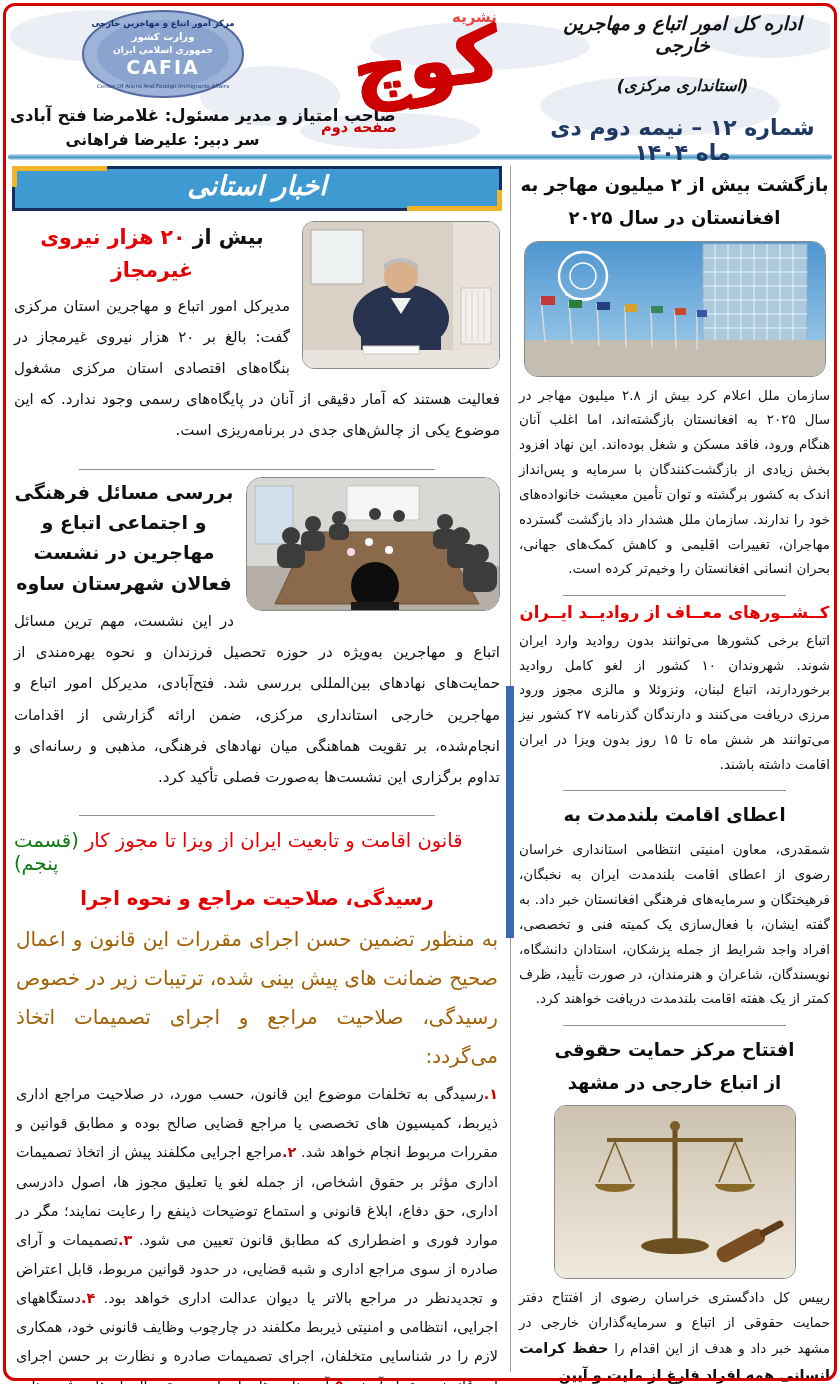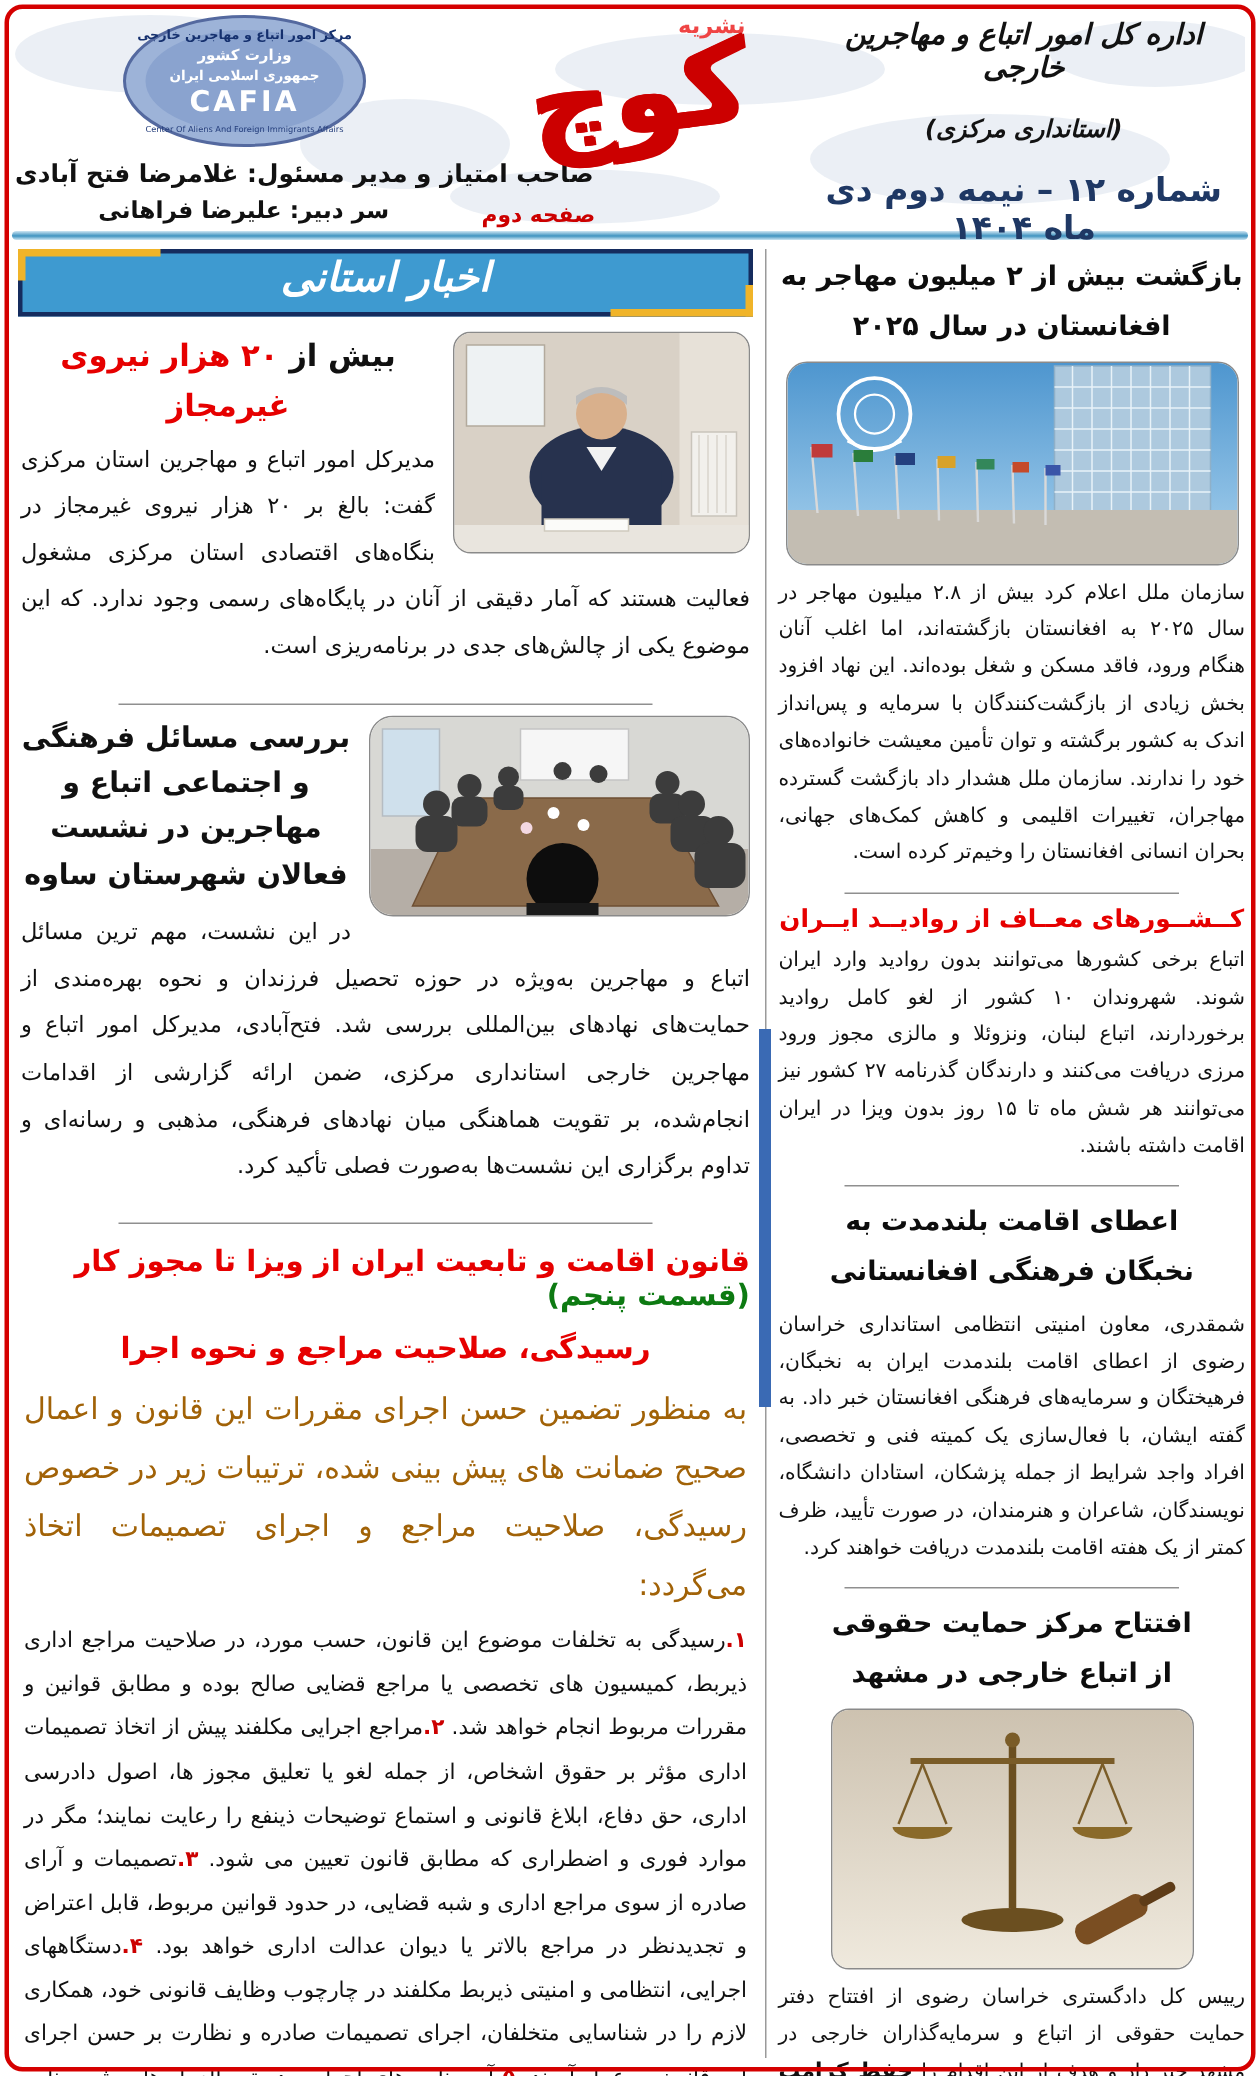--- a/index.html
+++ b/index.html
@@ -11,21 +11,21 @@
   .hdr{position:relative;height:146px;margin:6px 10px 0;display:flex;direction:ltr;z-index:1;}
   .map-bg{position:absolute;inset:0;z-index:0;opacity:.6;}
   .hdr>div{position:relative;z-index:2;}
   .hdr-left{width:305px;text-align:center;}
   .credit1{font-size:16.5px;font-weight:800;color:#111;margin-top:2px;white-space:nowrap;}
   .credit2{font-size:15.5px;font-weight:800;color:#111;margin-top:6px;}
   .hdr-center{flex:1;position:relative;text-align:center;direction:rtl;}
   .nashrieh{position:absolute;top:2px;right:38px;color:#ef4444;font-weight:700;font-size:15px;}
   .kooch{margin-top:16px;font-size:76px;line-height:1.05;font-weight:900;color:#cc0000;
          transform:rotate(-7deg);text-shadow:1px 0 #cc0000,0 1px #cc0000,2px 1px #cc0000;}
-  .pagenum{position:absolute;bottom:0;left:6px;color:#cc0000;font-weight:800;font-size:14.5px;}
+  .pagenum{position:absolute;bottom:17px;left:6px;color:#cc0000;font-weight:800;font-size:14.5px;}
   .hdr-right{width:295px;text-align:center;direction:rtl;}
   .agency1{font-size:19px;font-weight:700;font-style:italic;color:#121212;margin-top:6px;}
   .agency2{font-size:16px;font-weight:700;font-style:italic;color:#121212;margin-top:20px;}
   .issue{margin-top:20px;color:#1f3864;font-weight:800;font-size:22px;}
   .hdr-bar{height:6px;margin:2px 8px 0;border-radius:3px;
            background:linear-gradient(to bottom,#cfe6f3,#3f93c0 55%,#cfe6f3);}
 
   
   .content{display:flex;direction:ltr;padding:6px 10px 0;height:1212px;}
   .col-left{width:494px;direction:rtl;}
@@ -46,21 +46,21 @@
   .art{padding:0 4px;overflow:hidden;}
   .art h2{margin:0;font-size:20.5px;font-weight:800;color:#111;text-align:center;line-height:1.6;}
   .art .red{color:#e60000;}
   .art .sub{font-size:19.5px;font-weight:800;text-align:center;margin-top:4px;}
   .body-l{font-size:15px;line-height:2.08;text-align:justify;margin-top:8px;color:#111;}
   .ph{display:block;border-radius:12px;border:1px solid #8a8a8a;}
   .fl{float:right;margin:0 0 6px 12px;}  
   .fl2{float:right;margin:0 0 6px 12px;}
   hr.sep{border:none;border-top:1.5px solid #8f8f8f;width:72%;margin:7px auto;}
 
-  .law-title{color:#e60000;font-size:19.5px;font-weight:700;text-align:right;margin-top:6px;}
+  .law-title{color:#e60000;font-size:19.5px;font-weight:400;text-align:left;margin-top:6px;}
   .law-title .grn{color:#0d7a12;}
   .law-sub{color:#e60000;font-size:19.5px;font-weight:900;text-align:center;margin-top:12px;}
   .law-intro{color:#a16207;font-weight:400;font-size:20px;line-height:1.95;text-align:justify;margin:10px 2px 4px;}
   .law-body{font-size:14.4px;line-height:2.02;text-align:justify;margin:4px 2px 0;color:#111;}
   .num{color:#cc0000;font-weight:800;}
 
   
   .rc-h{font-size:18px;font-weight:900;text-align:center;line-height:1.85;margin:2px 0 6px;color:#0d0d0d;}
   .body-r{font-size:13.5px;line-height:1.84;text-align:justify;color:#111;margin-top:6px;}
   .visa-head{color:#e60000;font-size:16.5px;font-weight:900;text-align:center;margin:4px 0 2px;}
@@ -253,21 +253,20 @@
       <div>
         <div class="visa-head">کــشــورهای معــاف از روادیــد ایــران</div>
         <p class="body-r">اتباع برخی کشورها می‌توانند بدون روادید وارد ایران شوند. شهروندان ۱۰ کشور از لغو کامل روادید برخوردارند، اتباع لبنان، ونزوئلا و مالزی مجوز ورود مرزی دریافت می‌کنند و دارندگان گذرنامه ۲۷ کشور نیز می‌توانند هر شش ماه تا ۱۵ روز بدون ویزا در ایران اقامت داشته باشند.</p>
       </div>
 
       <hr class="sep">
 
       <div>
         <div class="rc-h">
           <div>اعطای اقامت بلندمدت به</div>
-          <div>نخبگان فرهنگی افغانستانی</div>
         </div>
         <p class="body-r">شمقدری، معاون امنیتی انتظامی استانداری خراسان رضوی از اعطای اقامت بلندمدت ایران به نخبگان، فرهیختگان و سرمایه‌های فرهنگی افغانستان خبر داد. به گفته ایشان، با فعال‌سازی یک کمیته فنی و تخصصی، افراد واجد شرایط از جمله پزشکان، استادان دانشگاه، نویسندگان، شاعران و هنرمندان، در صورت تأیید، ظرف کمتر از یک هفته اقامت بلندمدت دریافت خواهند کرد.</p>
       </div>
 
       <hr class="sep">
 
       <div>
         <div class="rc-h">
           <div>افتتاح مرکز حمایت حقوقی</div>
           <div>از اتباع خارجی در مشهد</div>

